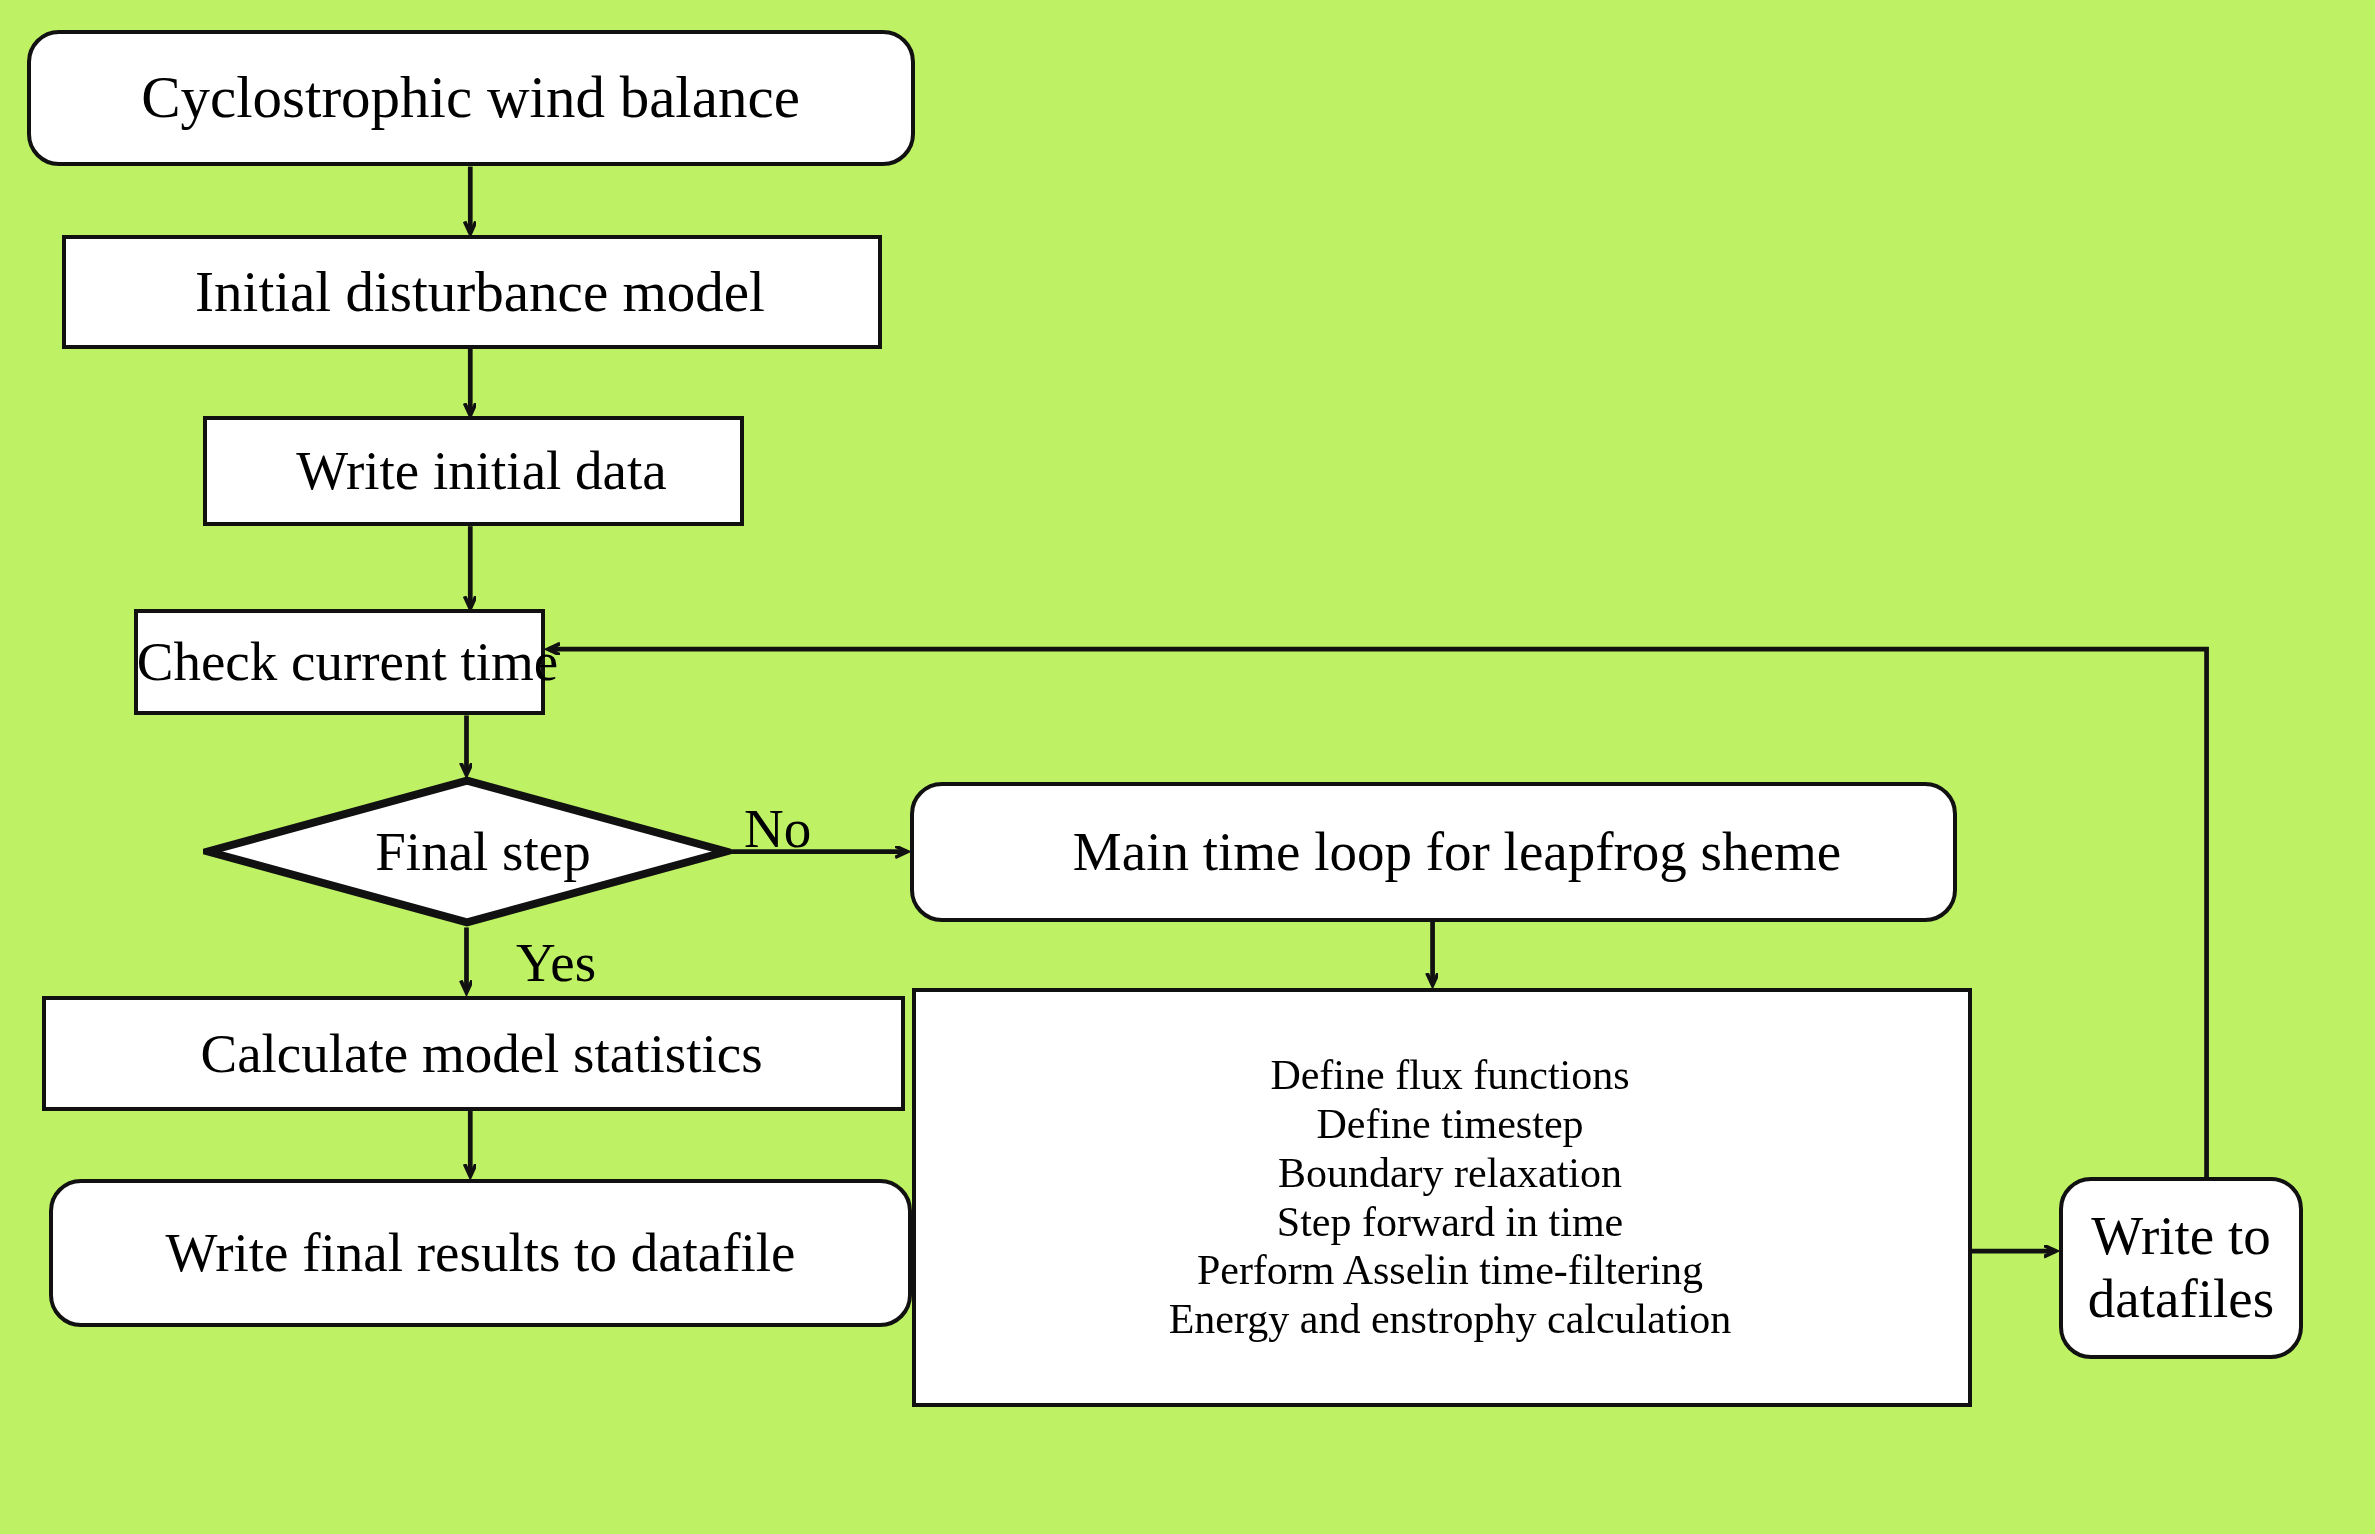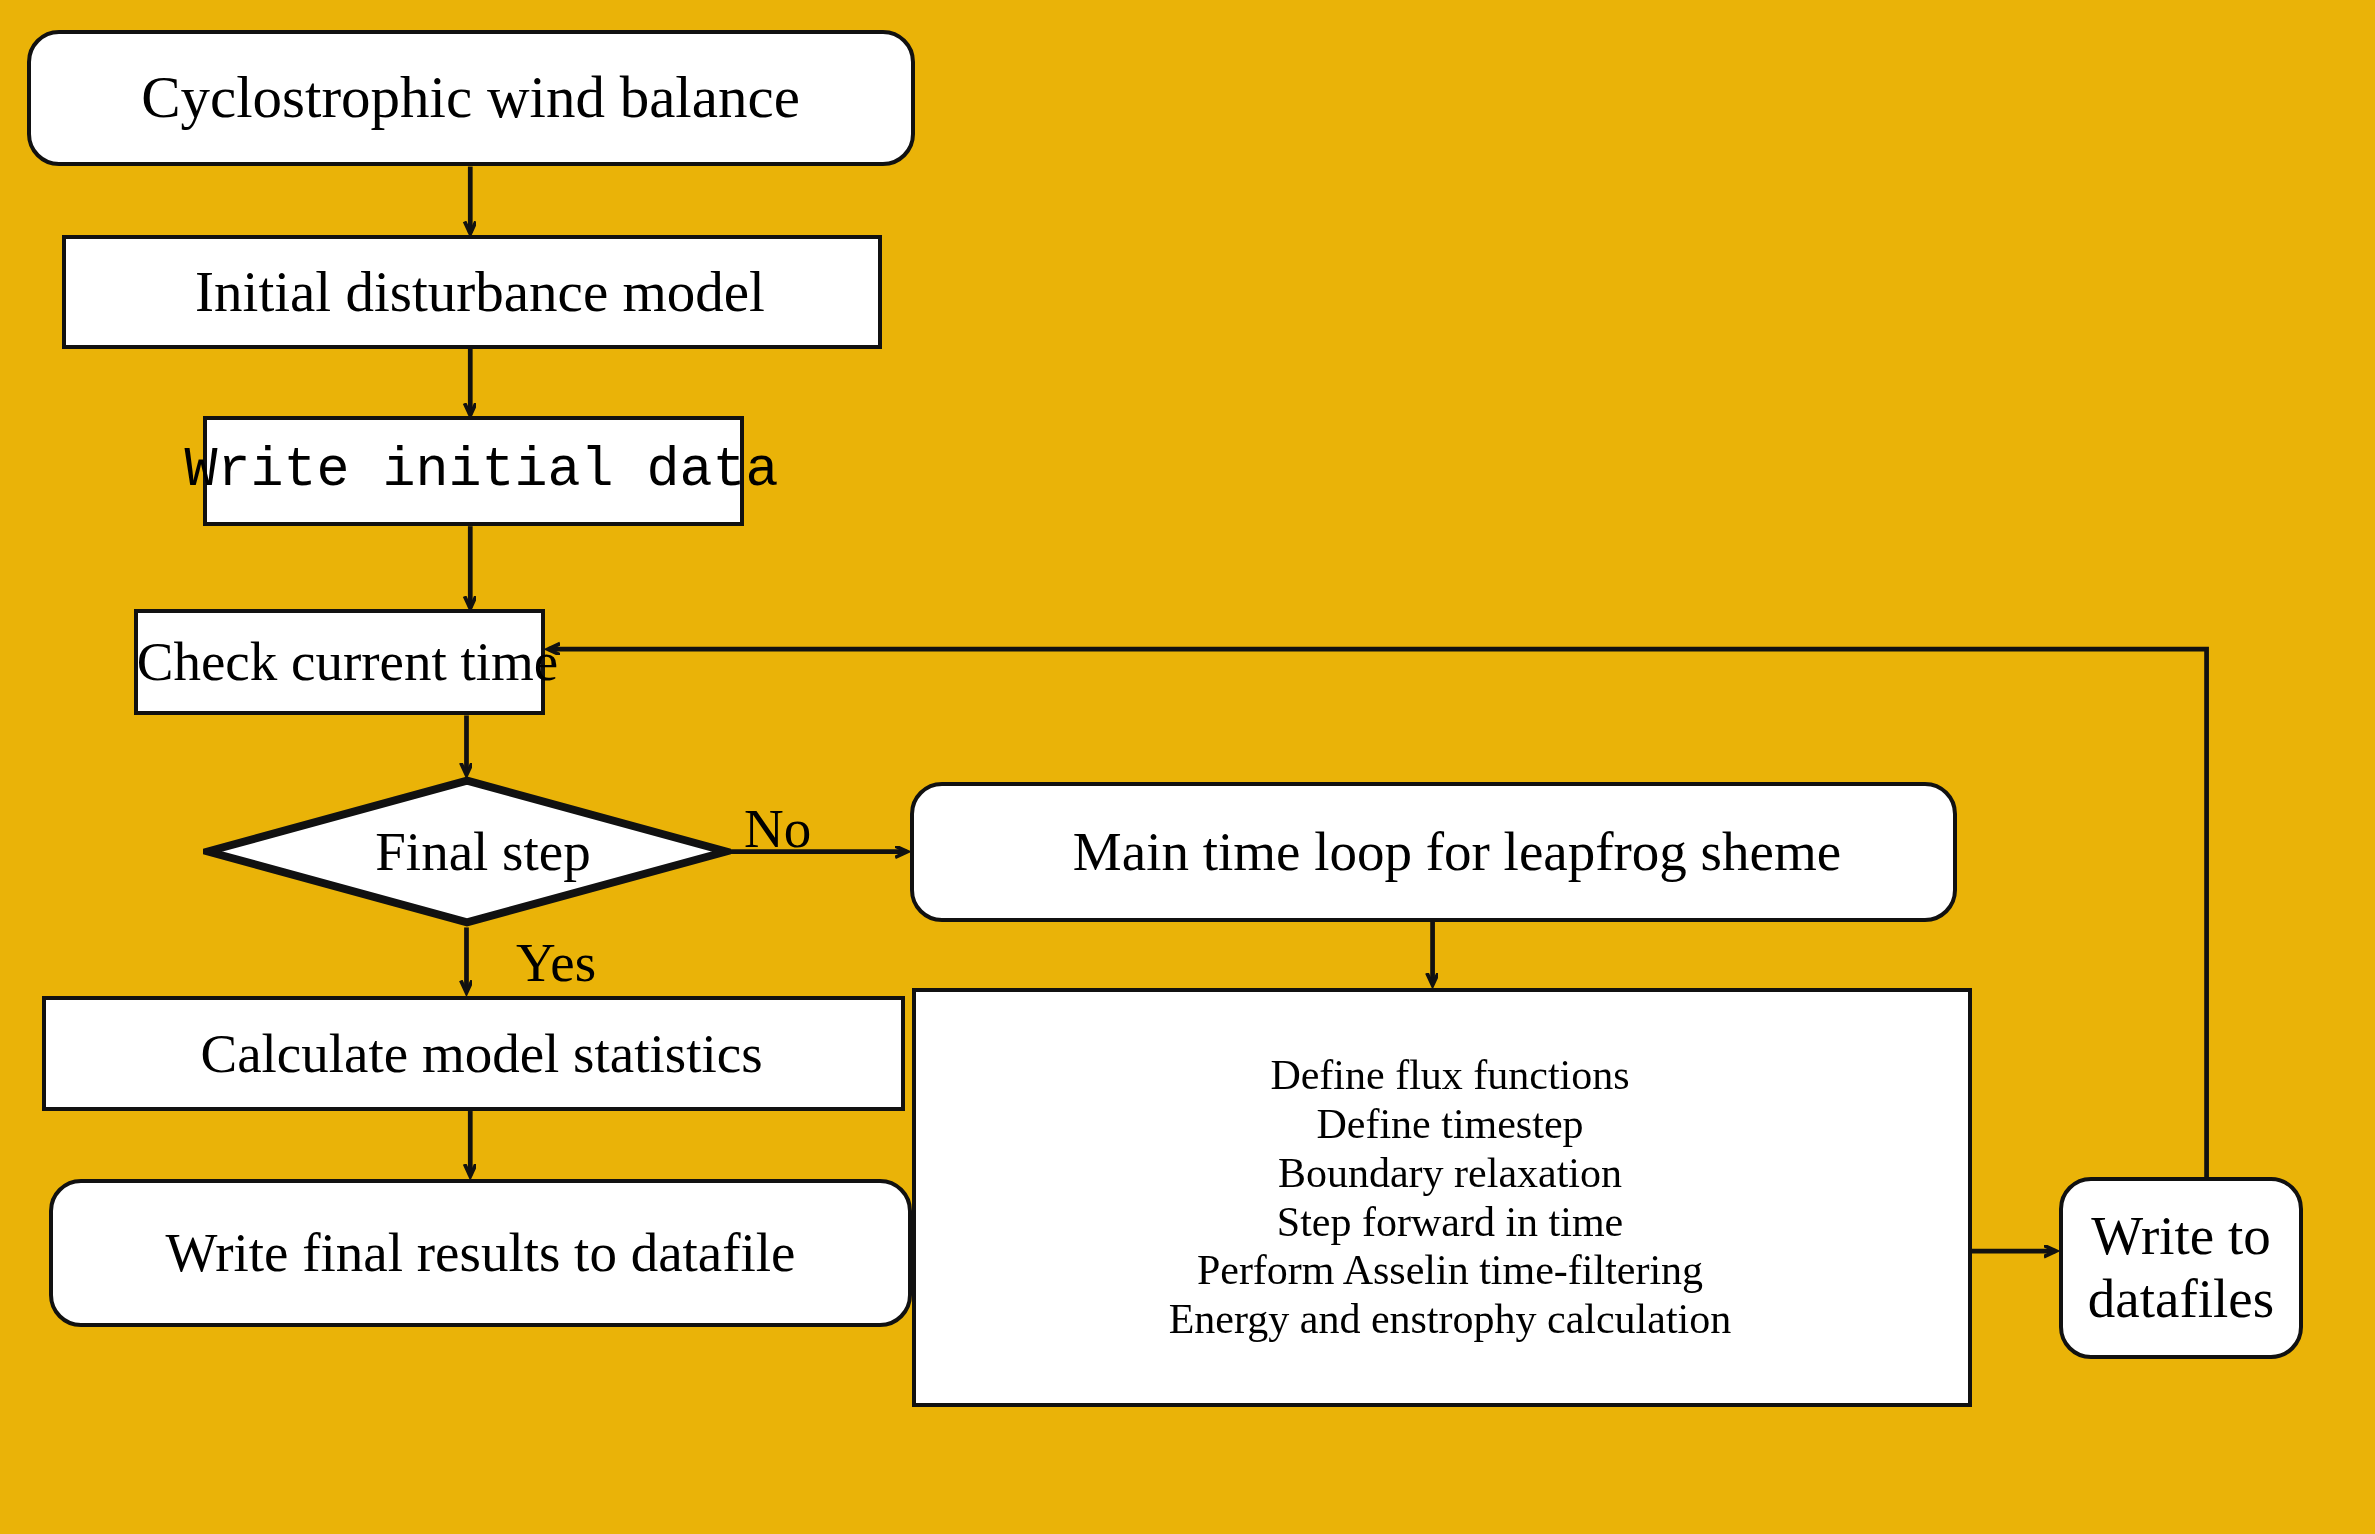--- a/index.html
+++ b/index.html
@@ -8,21 +8,21 @@
     background: #ffffff;
   }
   body {
     font-family: "Liberation Serif", "DejaVu Serif", serif;
     color: #000000;
   }
   #canvas {
     position: relative;
     width: 2375px;
     height: 1535px;
-    background: #eab308;
+    background: #bef264;
     overflow: hidden;
   }
   .node {
     position: absolute;
     box-sizing: border-box;
     border: 4.7px solid #111111;
     background: #ffffff;
     display: flex;
     align-items: center;
     justify-content: center;
@@ -42,21 +42,21 @@
     padding: 0 13.2px;
     white-space: nowrap;
   }
   .node.multiline .txt {
     white-space: normal;
   }
 
   
   #n-cyclo        { left: 26.5px;   top: 30px;   width: 888px;  height: 136px; font-size: 59px; }
   #n-initial      { left: 62px;   top: 235px;  width: 820px;  height: 114px; font-size: 57px; }
-  #n-writeinit    { left: 203px;  top: 416px;  width: 541px;  height: 110px; font-size: 55px; font-family: Liberation Mono, monospace; }
+  #n-writeinit    { left: 203px;  top: 416px;  width: 541px;  height: 110px; font-size: 55px; }
   #n-checktime    { left: 134px;  top: 609px;  width: 411px;  height: 106px; font-size: 55px; }
   #n-calcstats    { left: 42px;   top: 996px; width: 863px;  height: 115px; font-size: 55px; }
   #n-writefinal   { left: 49px;   top: 1179px; width: 863px;  height: 148px; font-size: 55px; }
   #n-mainloop     { left: 910px;  top: 782px;  width: 1047px; height: 140px; font-size: 55px; padding-left: 47px; }
   #n-steps        { left: 912px;  top: 988px; width: 1060px; height: 419px; font-size: 42px;
                     flex-direction: column; justify-content: center; }
   #n-steps .step  { display: block; white-space: nowrap; line-height: 1.16; }
   #n-writedf      { left: 2059px; top: 1177px; width: 244px;  height: 182px; font-size: 55px; }
   #n-writedf .txt { white-space: normal; line-height: 1.14; }
 

